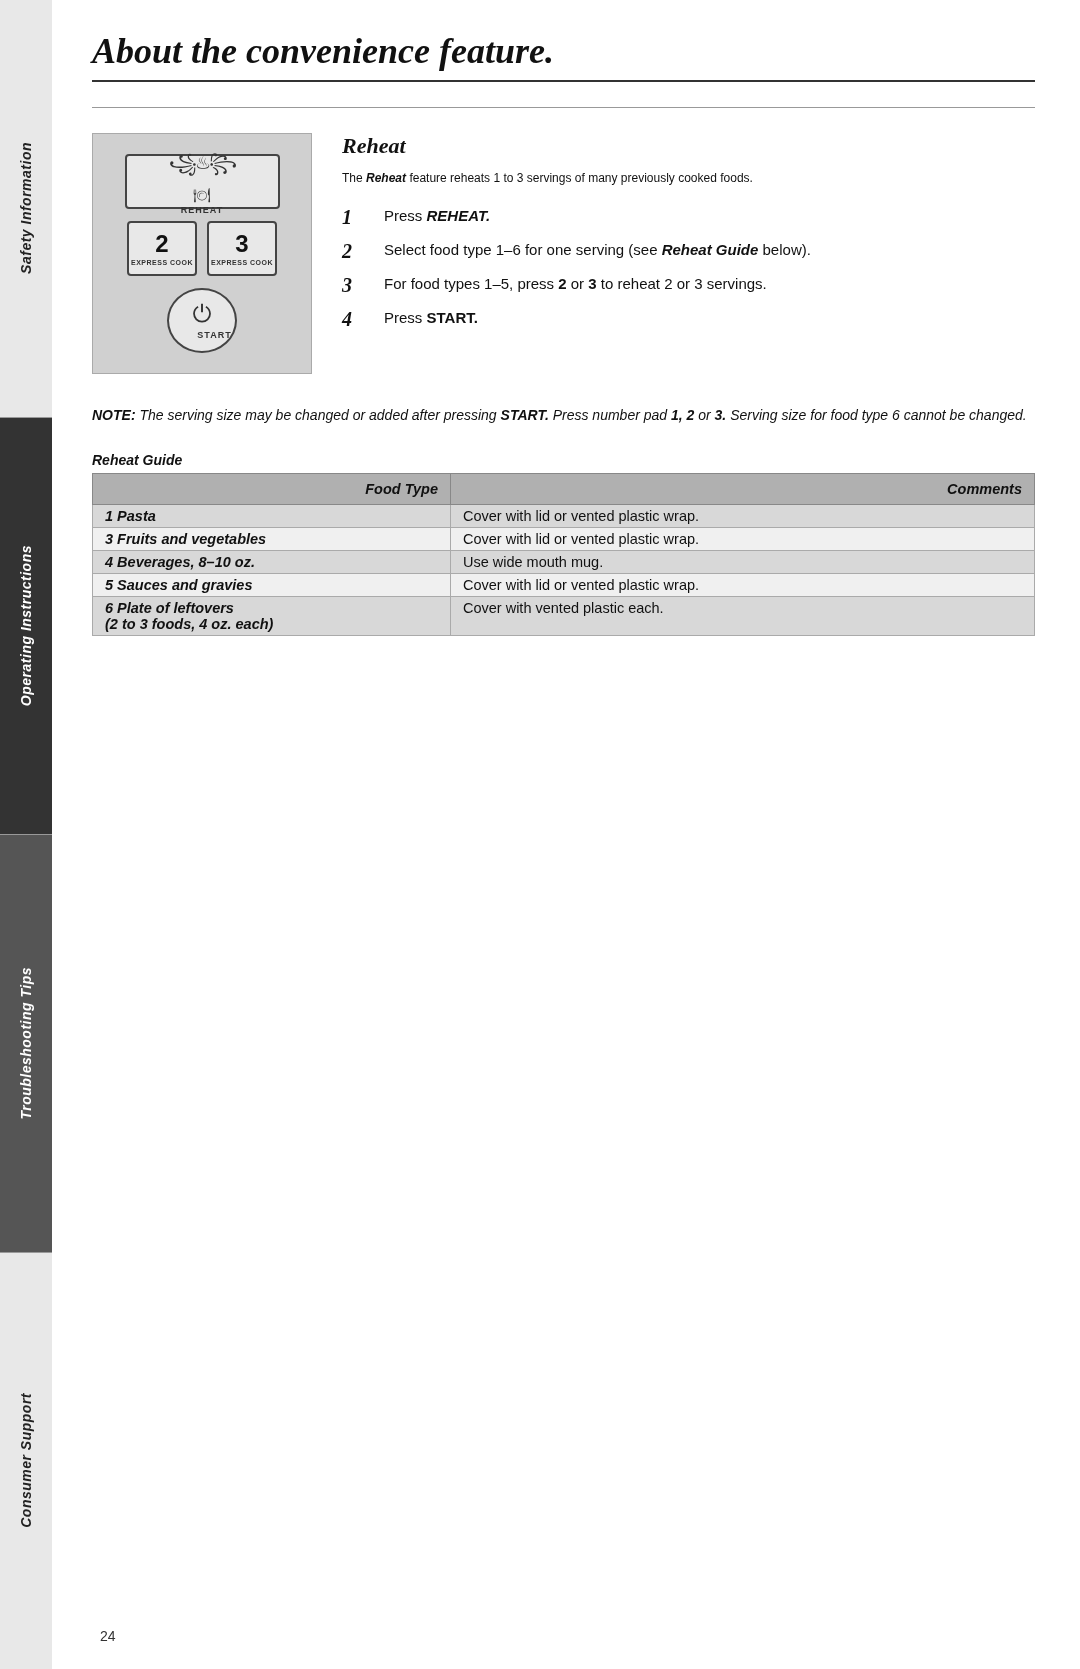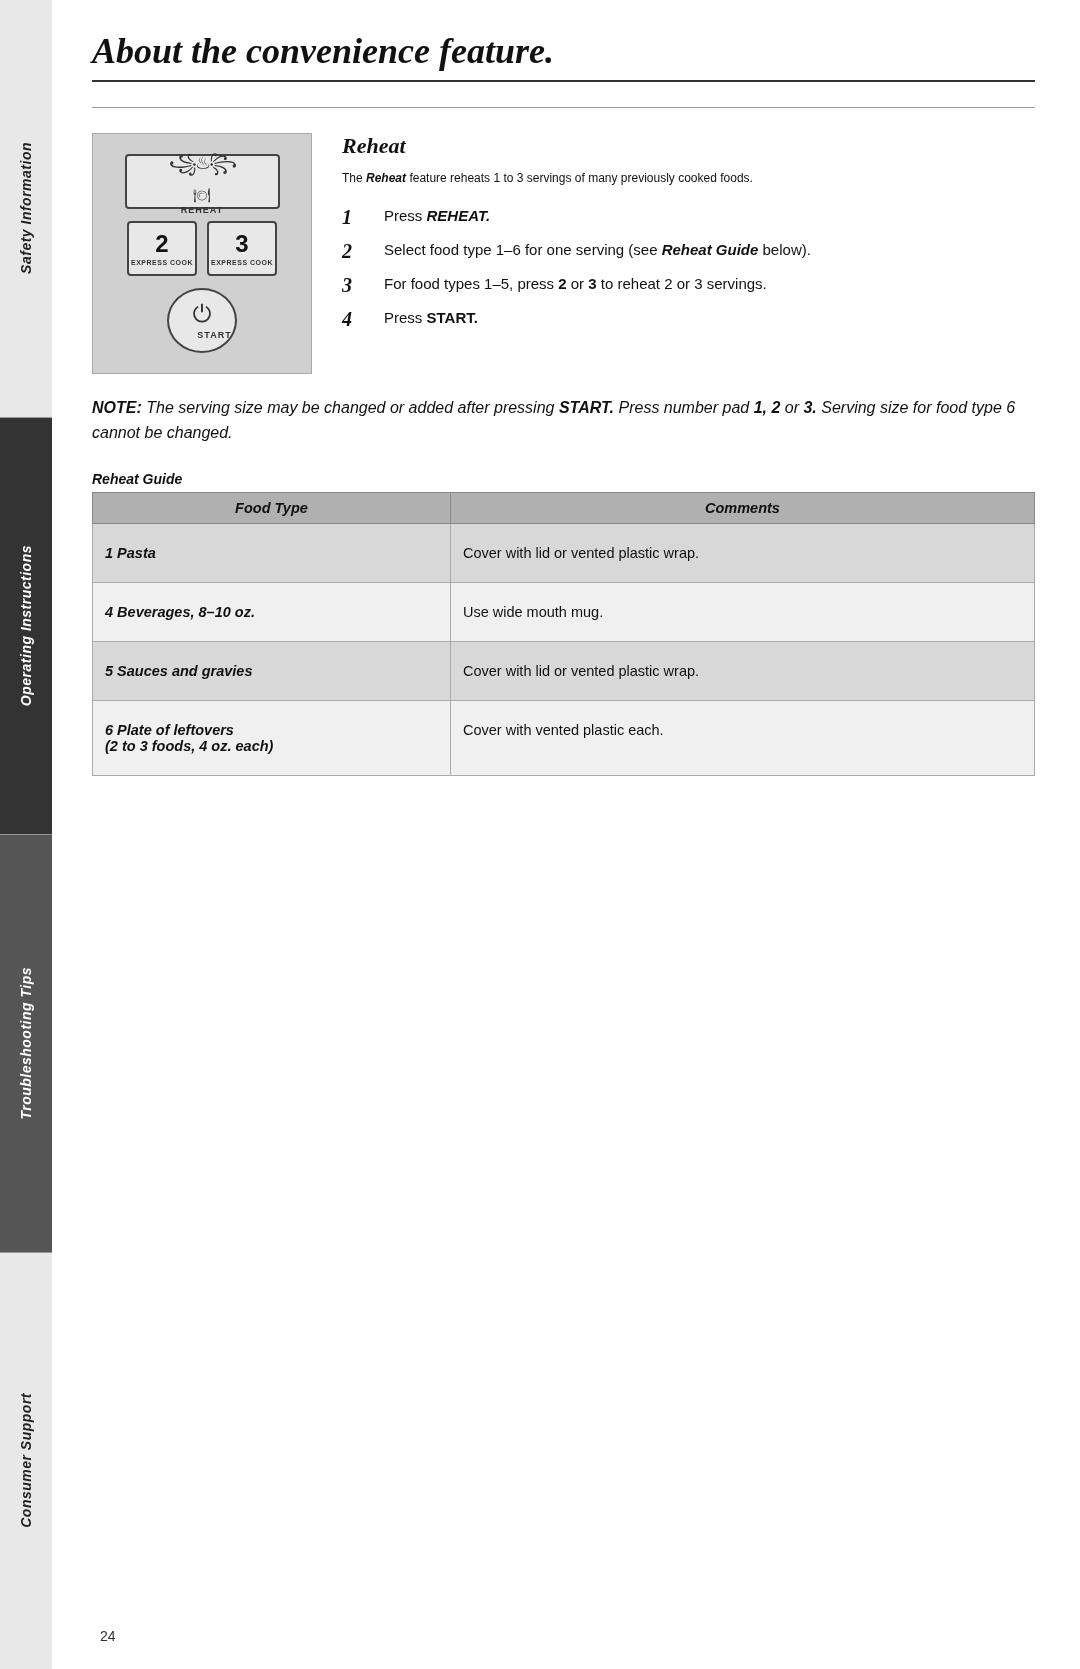--- a/index.html
+++ b/index.html
@@ -257,23 +257,23 @@
       font-weight: bold;
       font-style: italic;
     }
 
     .bold {
       font-weight: bold;
     }
 
     
     .note-section {
-      margin-top: 22px;
+      margin-top: 31px;
       margin-bottom: 25px;
-      font-size: 16px;
+      font-size: 14px;
       line-height: 1.55;
       font-style: italic;
     }
 
     
     .guide-section {
       margin-top: 5px;
     }
 
     .guide-title {
@@ -285,28 +285,28 @@
 
     .guide-table {
       width: 100%;
       border-collapse: collapse;
       font-size: 14.5px;
     }
 
     .guide-table thead tr th {
       background: #b0b0b0;
       padding: 7px 12px;
-      text-align: center;
+      text-align: right;
       font-weight: bold;
       font-style: italic;
       border: 1px solid #888;
     }
 
     .guide-table tbody tr td {
-      padding: 21px 12px;
+      padding: 3px 12px;
       border: 1px solid #aaa;
       vertical-align: top;
     }
 
     .guide-table tbody tr:nth-child(odd) td {
       background: #d8d8d8;
     }
 
     .guide-table tbody tr:nth-child(even) td {
       background: #f0f0f0;
@@ -412,20 +412,24 @@
     <table class="guide-table">
       <thead>
         <tr>
           <th>Food Type</th>
           <th>Comments</th>
         </tr>
       </thead>
       <tbody id="guide-table-body">
       <tr>
             <td class="food-type-cell">1 Pasta</td>
+            <td>Cover with lid or vented plastic wrap.</td>
+          </tr>
+          <tr>
+            <td class="food-type-cell">3 Fruits and vegetables</td>
             <td>Cover with lid or vented plastic wrap.</td>
           </tr>
           <tr>
             <td class="food-type-cell">4 Beverages, 8–10 oz.</td>
             <td>Use wide mouth mug.</td>
           </tr>
           <tr>
             <td class="food-type-cell">5 Sauces and gravies</td>
             <td>Cover with lid or vented plastic wrap.</td>
           </tr>

